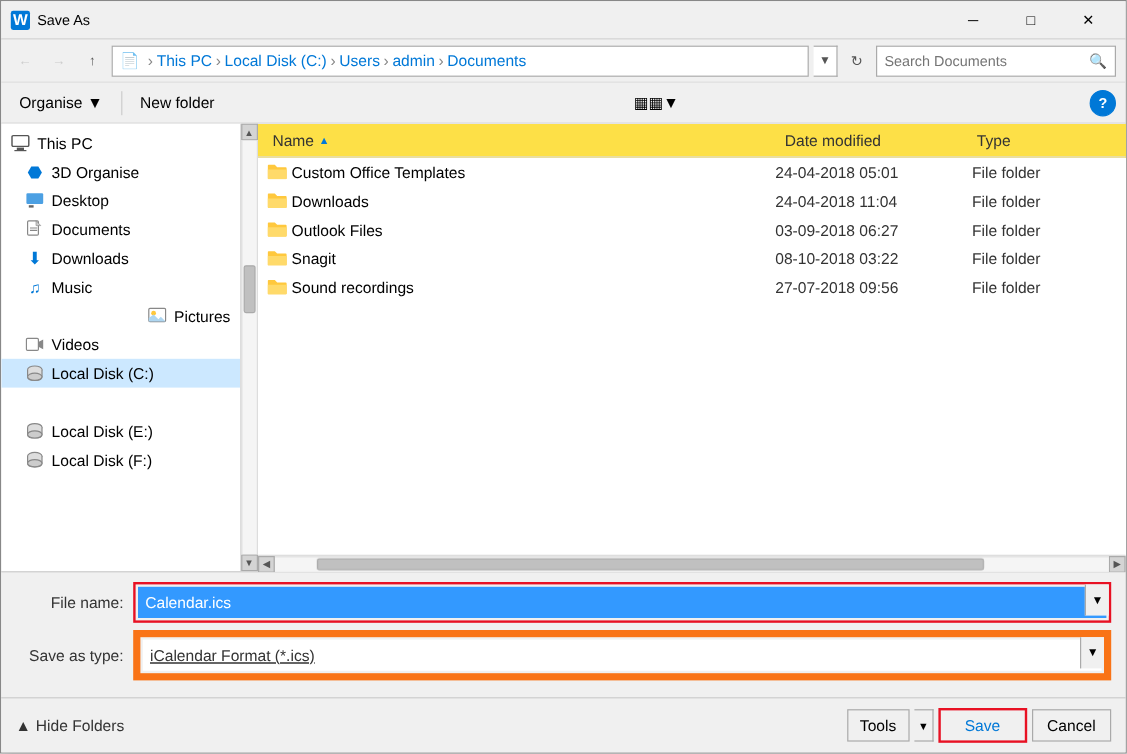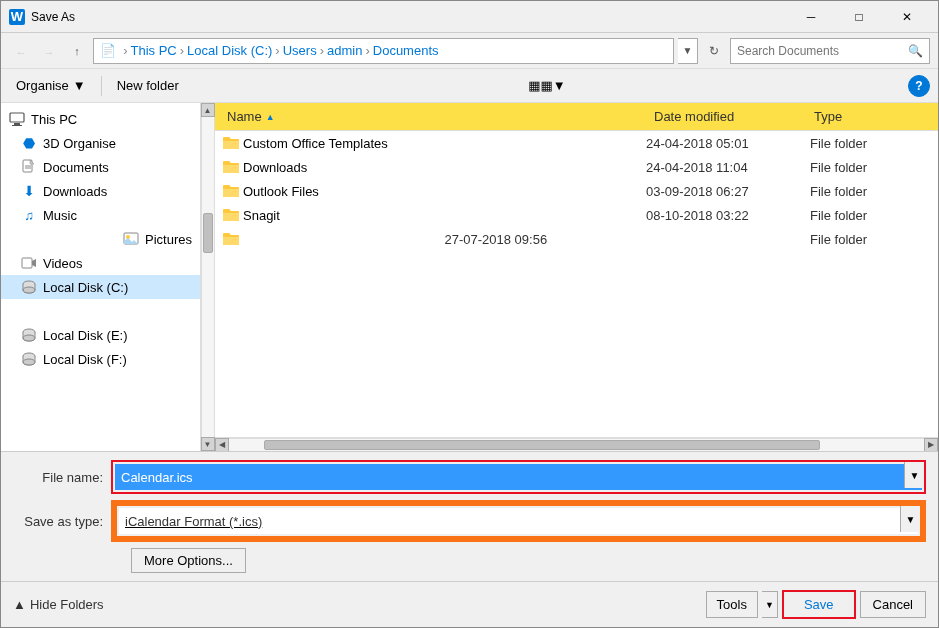--- a/index.html
+++ b/index.html
@@ -474,20 +474,29 @@
             </svg>
         </div>
         <span class="nav-item-label">This PC</span>
       </div>
 
       <div class="nav-item" style="padding-left:20px;">
         <div class="nav-item-icon" style="color:#0078d7; font-size:14px;">⬣</div>
         <span class="nav-item-label">3D Organise</span>
       </div>
 
+      <div class="nav-item" style="padding-left:20px;">
+        <div class="nav-item-icon">
+          <svg width="16" height="16" viewBox="0 0 16 16">
+              <rect x="1" y="2" width="14" height="9" rx="1" fill="#0078d7" opacity="0.7"></rect>
+              <rect x="3" y="12" width="4" height="2" fill="#666"></rect>
+            </svg>
+        </div>
+        <span class="nav-item-label">Desktop</span>
+      </div>
 
       <div class="nav-item" style="padding-left:20px;">
         <div class="nav-item-icon">
           <svg width="16" height="16" viewBox="0 0 16 16">
               <rect x="2" y="1" width="9" height="12" rx="1" fill="white" stroke="#888" stroke-width="1"></rect>
               <path d="M9 1 L13 5 L9 5 Z" fill="#ccc" stroke="#888" stroke-width="0.5"></path>
               <line x1="4" y1="7" x2="10" y2="7" stroke="#888" stroke-width="1"></line>
               <line x1="4" y1="9" x2="10" y2="9" stroke="#888" stroke-width="1"></line>
             </svg>
         </div>
@@ -633,20 +642,21 @@
           <span class="file-type">File folder</span>
         </div>
 
         <div class="file-row">
           <div class="file-icon">
             <svg width="16" height="14" viewBox="0 0 16 14">
                 <path d="M0 3 L0 13 Q0 14 1 14 L15 14 Q16 14 16 13 L16 5 Q16 4 15 4 L8 4 L6 2 L1 2 Q0 2 0 3 Z" fill="#ffc83d"></path>
                 <path d="M0 6 L16 6 L16 13 Q16 14 15 14 L1 14 Q0 14 0 13 Z" fill="#ffda6a"></path>
               </svg>
           </div>
+          <span class="file-name">Sound recordings</span>
           <span class="file-date">27-07-2018 09:56</span>
           <span class="file-type">File folder</span>
         </div>
 
       </div>
 
       <div class="h-scroll">
         <div class="h-scroll-arrow">◀</div>
         <div class="h-scroll-track">
           <div class="h-scroll-thumb"></div>
@@ -673,21 +683,20 @@
       <span class="form-label">Save as type:</span>
       <div class="form-input-wrap" style="border: 6px solid #f97316; padding: 2px; text-decoration: underline;">
         <div style="display:flex; align-items:center;">
           <input type="text" class="form-input type-input" style="flex: 1 1 0%; background: white; color: rgb(51, 51, 51); border: none; padding: 3px 6px; font-size: 13px; outline: none;" value="iCalendar Format (*.ics)">
           <button class="form-dropdown-btn" style="border:none; background:#f0f0f0; border-left:1px solid #aaa; padding:0 4px; height:26px; cursor:pointer;">▼</button>
         </div>
       </div>
     </div>
 
     <div style="display:flex; align-items:flex-start; margin-left: 98px; margin-top: 4px;">
-      <button class="more-options-btn" style="margin-left: 20px;">More Options...</button>
     </div>
 
   </div>
 
   <div class="footer">
     <button class="hide-folders-btn">
       <span>▲</span>
       <span>Hide Folders</span>
     </button>
     <div class="footer-right">

